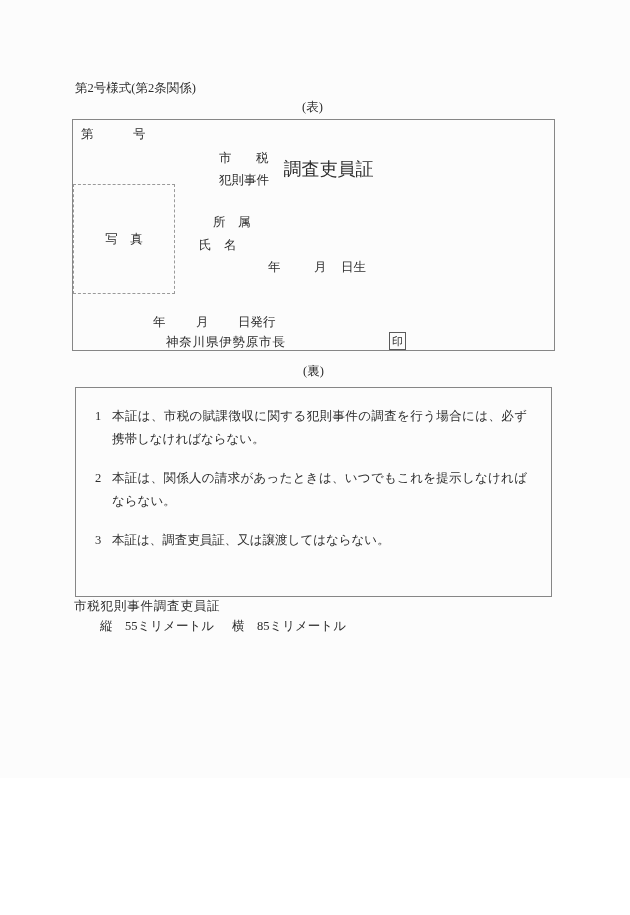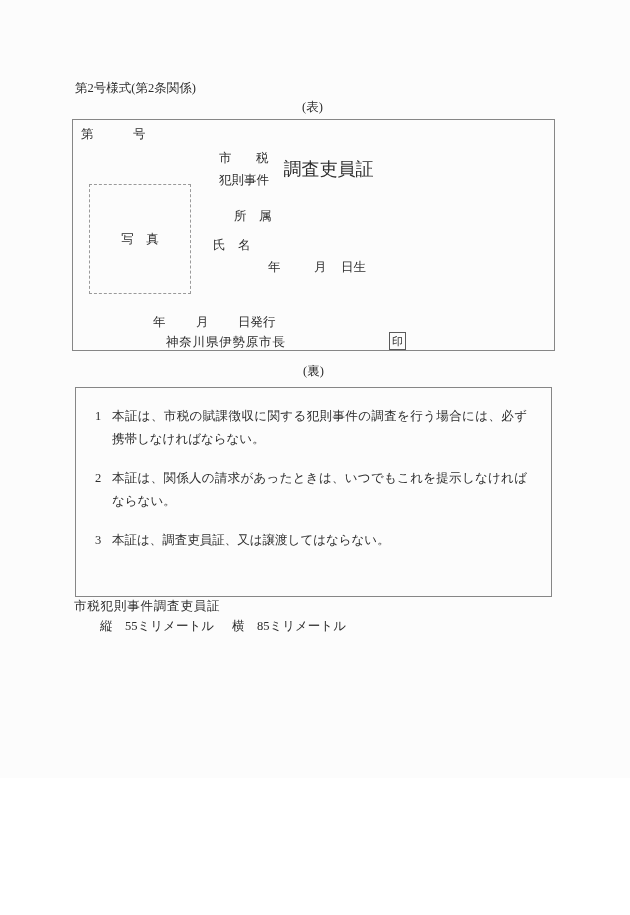--- a/index.html
+++ b/index.html
@@ -46,31 +46,31 @@
   }
   .heading-stack .stack-line1 {
     font-size: 12.5px; line-height: 22px; letter-spacing: 6px; white-space: pre;
   }
   .heading-stack .stack-line2 {
     font-size: 12.5px; line-height: 22px; white-space: pre;
   }
   .heading-main { font-size: 18px; white-space: nowrap; }
 
   .photo-box {
-    left: 16px; top: 64px;
+    left: 0; top: 64px;
     width: 100px; height: 108px;
     border: 1px dashed #9a9a9a;
     display: flex;
     align-items: center;
     justify-content: center;
   }
   .photo-box span { font-size: 12.5px; white-space: pre; }
 
-  .field-affiliation { left: 140px; top: 88px;  white-space: pre; margin-left: 21px; }
-  .field-name        { left: 140px; top: 117px; white-space: pre; }
+  .field-affiliation { left: 140px; top: 94px;  white-space: pre; }
+  .field-name        { left: 126px; top: 117px; white-space: pre; }
 
   .birth-row { left: 0; top: 139px; width: 481px; height: 16px; }
   .birth-row .b-year  { position: absolute; left: 195px; }
   .birth-row .b-month { position: absolute; left: 241px; }
   .birth-row .b-day   { position: absolute; left: 268px; }
 
   .issue-row { left: 0; top: 194px; width: 481px; height: 16px; }
   .issue-row .i-year  { position: absolute; left: 80px; }
   .issue-row .i-month { position: absolute; left: 123px; }
   .issue-row .i-day   { position: absolute; left: 165px; }

